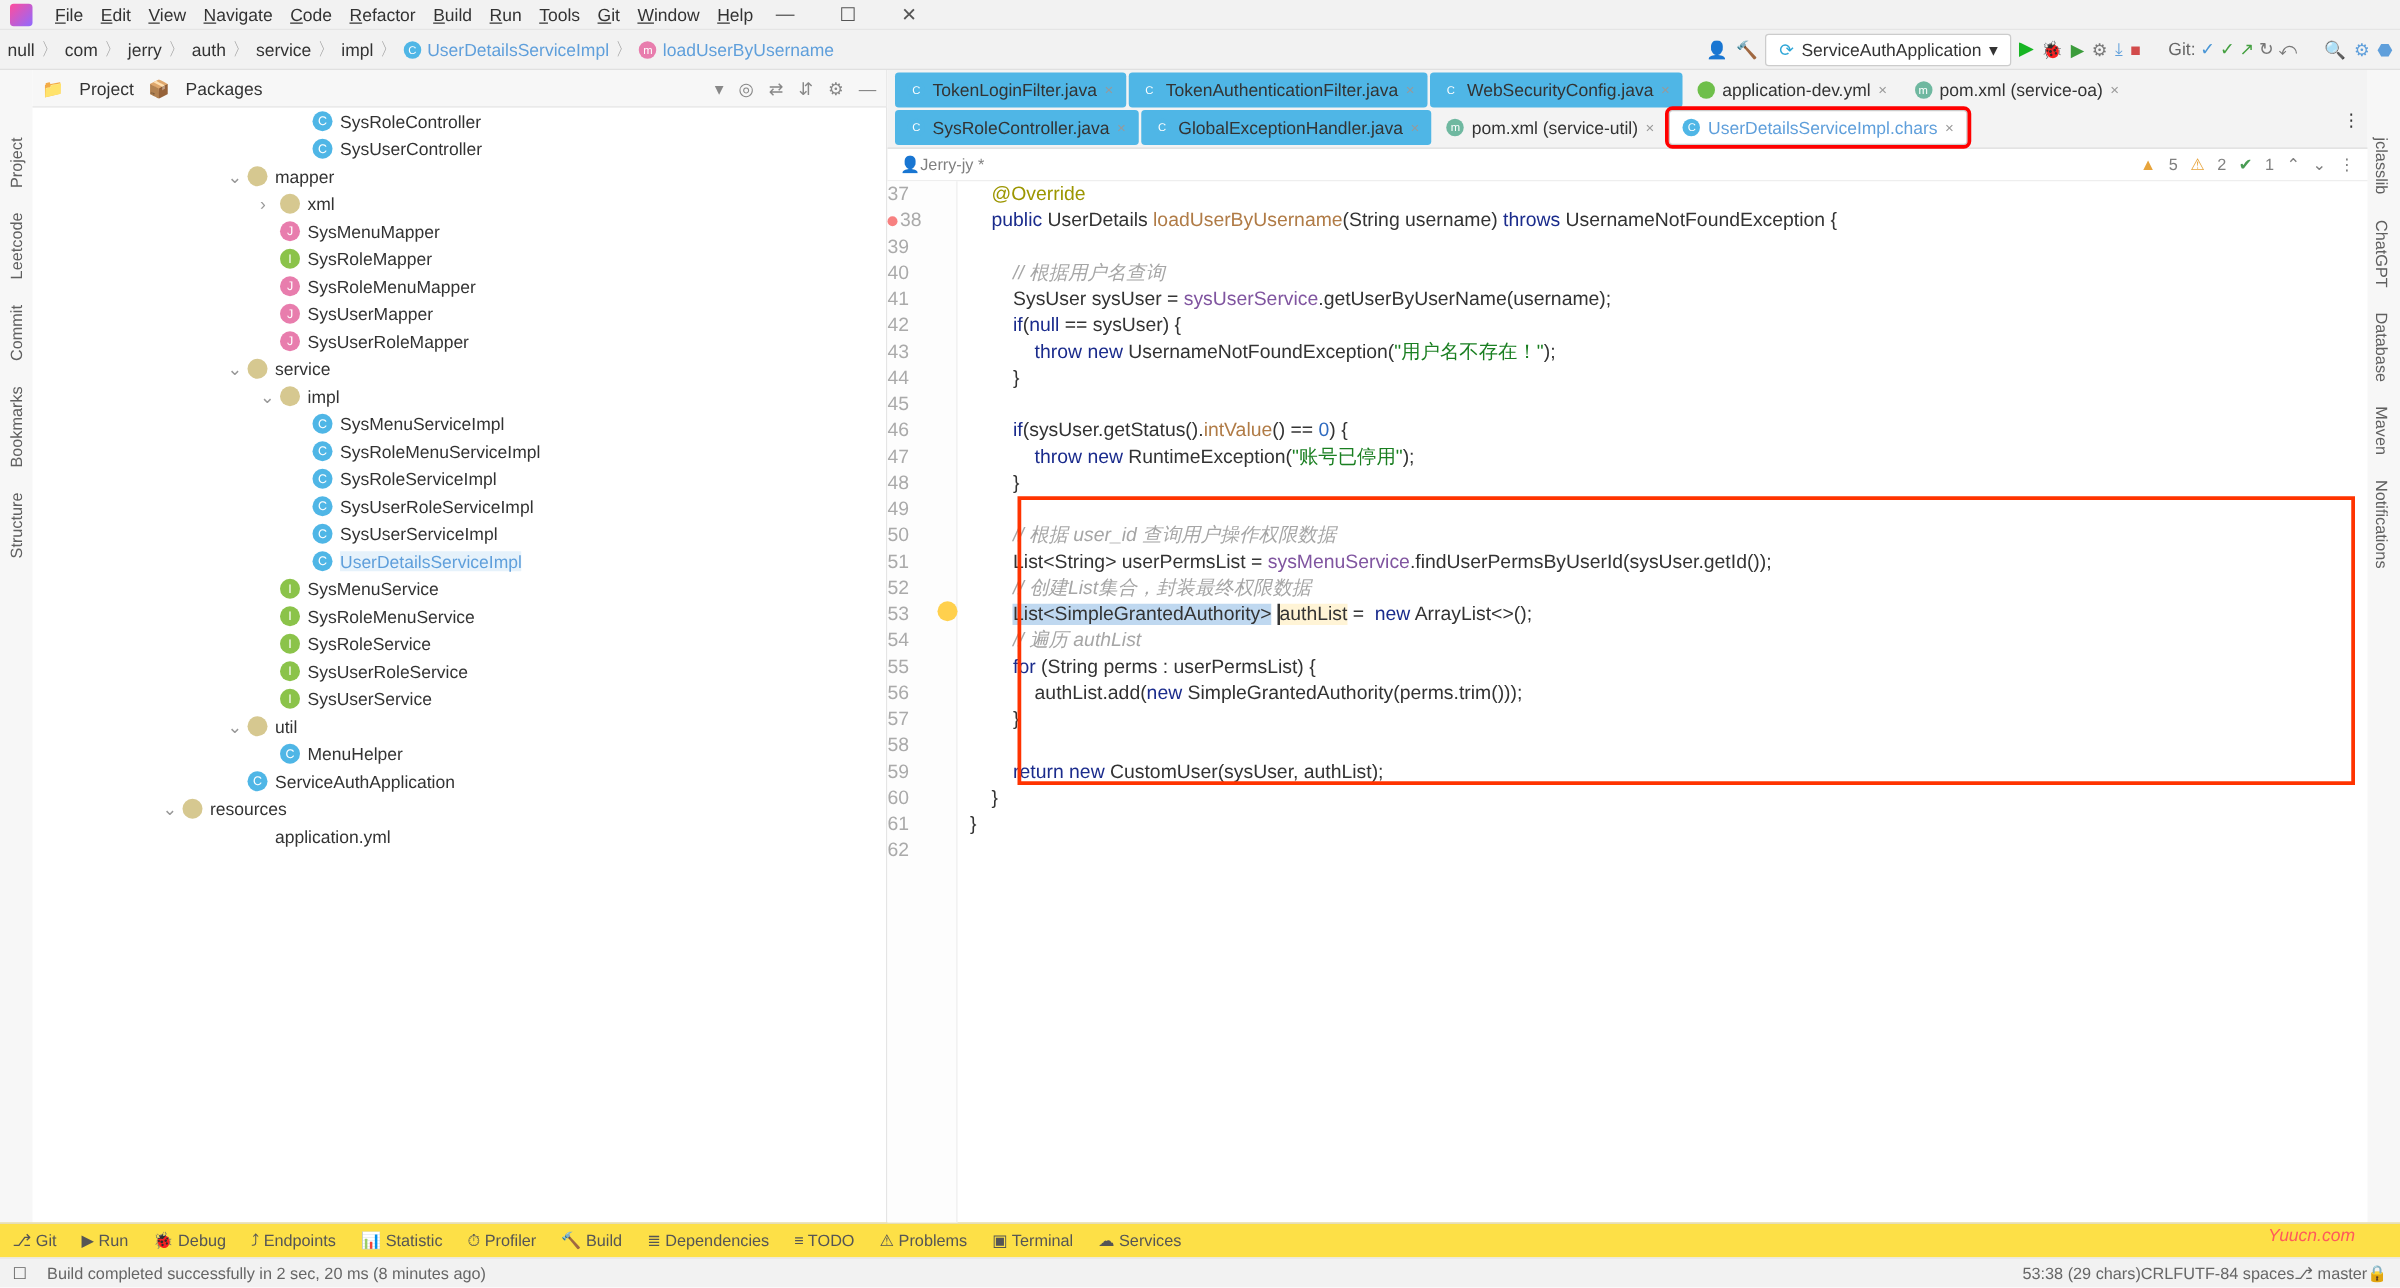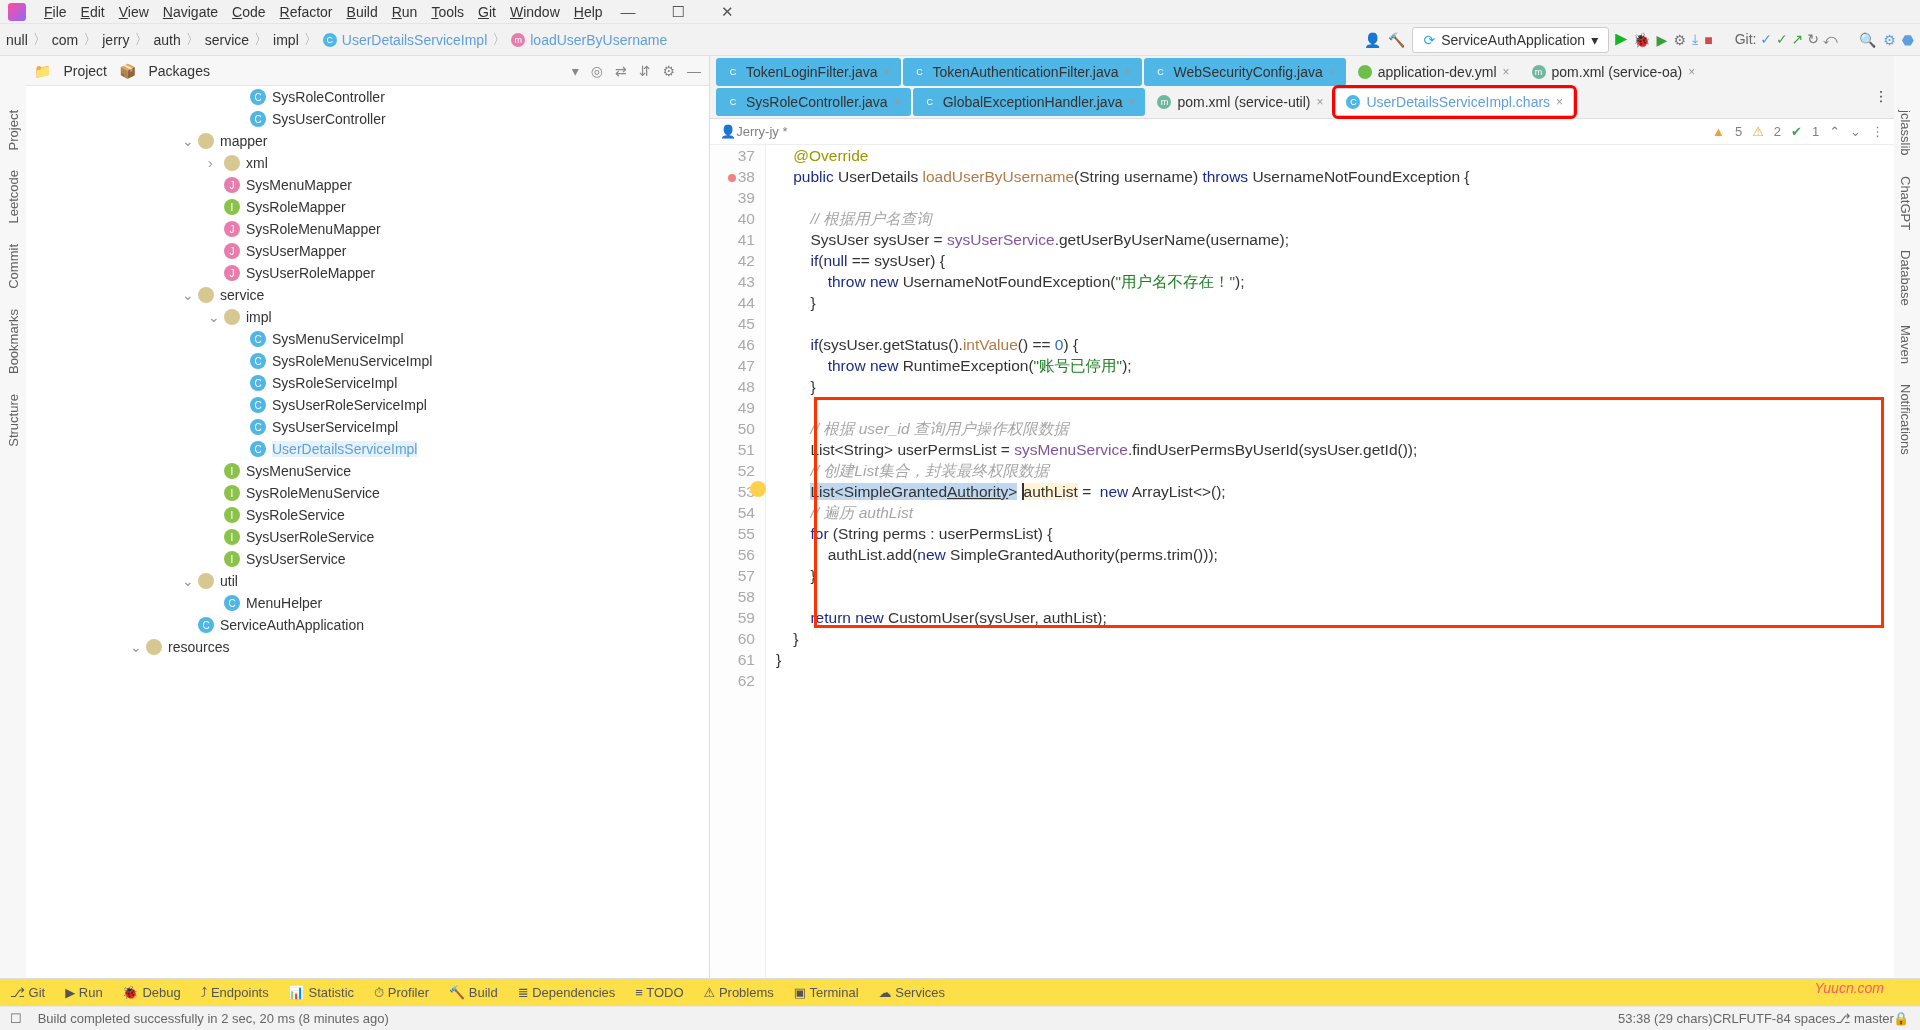--- a/index.html
+++ b/index.html
@@ -49,32 +49,32 @@
 .tab .close { color:#999; font-size:12px; }
 .tab.active { background:#fff; border:1px solid #ccc; color:#5f9fdb; }
 .tab.framed { outline:3px solid #f00; }
 .tab.ic-c .tico{background:#4fb6e6}
 .tab.ic-m .tico{background:#6fb8a0}
 .tab.ic-y .tico{background:#6ebf4a}
 .crumb { height:26px; display:flex; align-items:center; padding:0 10px; font-size:13px; color:#808080; border-bottom:1px solid #eee; }
 .crumb .right{margin-left:auto; display:flex; gap:10px; align-items:center;}
 .warn{color:#e7a43c}.ok{color:#499c54}
 .code { flex:1; display:flex; font-family:Consolas,monospace; font-size:15.5px; line-height:21px; position:relative;}
-.gutter { width:56px; background:#fdfdfd; text-align:right; color:#aaa; padding-right:10px; border-right:1px solid #eee; }
+.gutter { width:56px; background:#fdfdfd; text-align:left; color:#aaa; padding-right:10px; border-right:1px solid #eee; }
 .gutter div{height:21px}
 .bp { background:#f78080; width:8px;height:8px;border-radius:50%; display:inline-block; margin-right:2px; vertical-align:middle;}
 .lines { flex:1; padding-left:10px; white-space:pre; position:relative;}
 .lines div{height:21px}
 .kw{color:#1a2b8c}.str{color:#1a7f21}.cm{color:#a6a6a6;font-style:italic}.mtd2{color:#b07b46}.an{color:#9c9600}.hl-bg{background:#bfd8f0}.hl-y{background:#fff4d6}.cursor{border-left:2px solid #333}
 .box { position:absolute; border:3px solid #f30; left:48px; right:10px; }
 .bottom { height:28px; background:#fde047; display:flex; align-items:center; padding:0 10px; gap:20px; border-top:1px solid #ddd; font-size:13px; color:#555; }
 .status { height:24px; background:#f2f2f2; display:flex; align-items:center; padding:0 10px; gap:16px; border-top:1px solid #e6e6e6; font-size:13px; color:#666; }
 .status .right{margin-left:auto; display:flex; gap:0;}
 .water { position:absolute; right:36px; bottom:34px; color:#ff5a5a; font-size:14px; font-style:italic; }
-.under{text-decoration:underline}
+.under{}
 .bulb { position:absolute; left:-26px; width:16px; height:16px; background:#ffd04d; border-radius:50%; }
 </style>
 </head>
 <body>
 
 <div class="titlebar">
   <div class="tb-logo"></div>
   <div class="tb-menu" id="menus">
       <span><u>F</u>ile</span>
       <span><u>E</u>dit</span>
@@ -299,20 +299,25 @@
         </div>
         <div class="row" style="padding-left: 156px;">
           <span class="twisty"></span>
           <span class="ico ic-c">C</span>
           <span class="label">ServiceAuthApplication</span>
         </div>
         <div class="row" style="padding-left: 104px;">
           <span class="twisty">⌄</span>
           <span class="ico ic-fold"></span>
           <span class="label">resources</span>
+        </div>
+        <div class="row" style="padding-left: 156px;">
+          <span class="twisty"></span>
+          <span class="ico ic-y"></span>
+          <span class="label">application.yml</span>
         </div>
       </div>
   </div>
 
   <div class="editor">
     <div class="tabs" id="tabs">
         <div class="tab ic-c">
           <span class="tico">C</span>
           <span>TokenLoginFilter.java</span>
           <span class="close">×</span>

